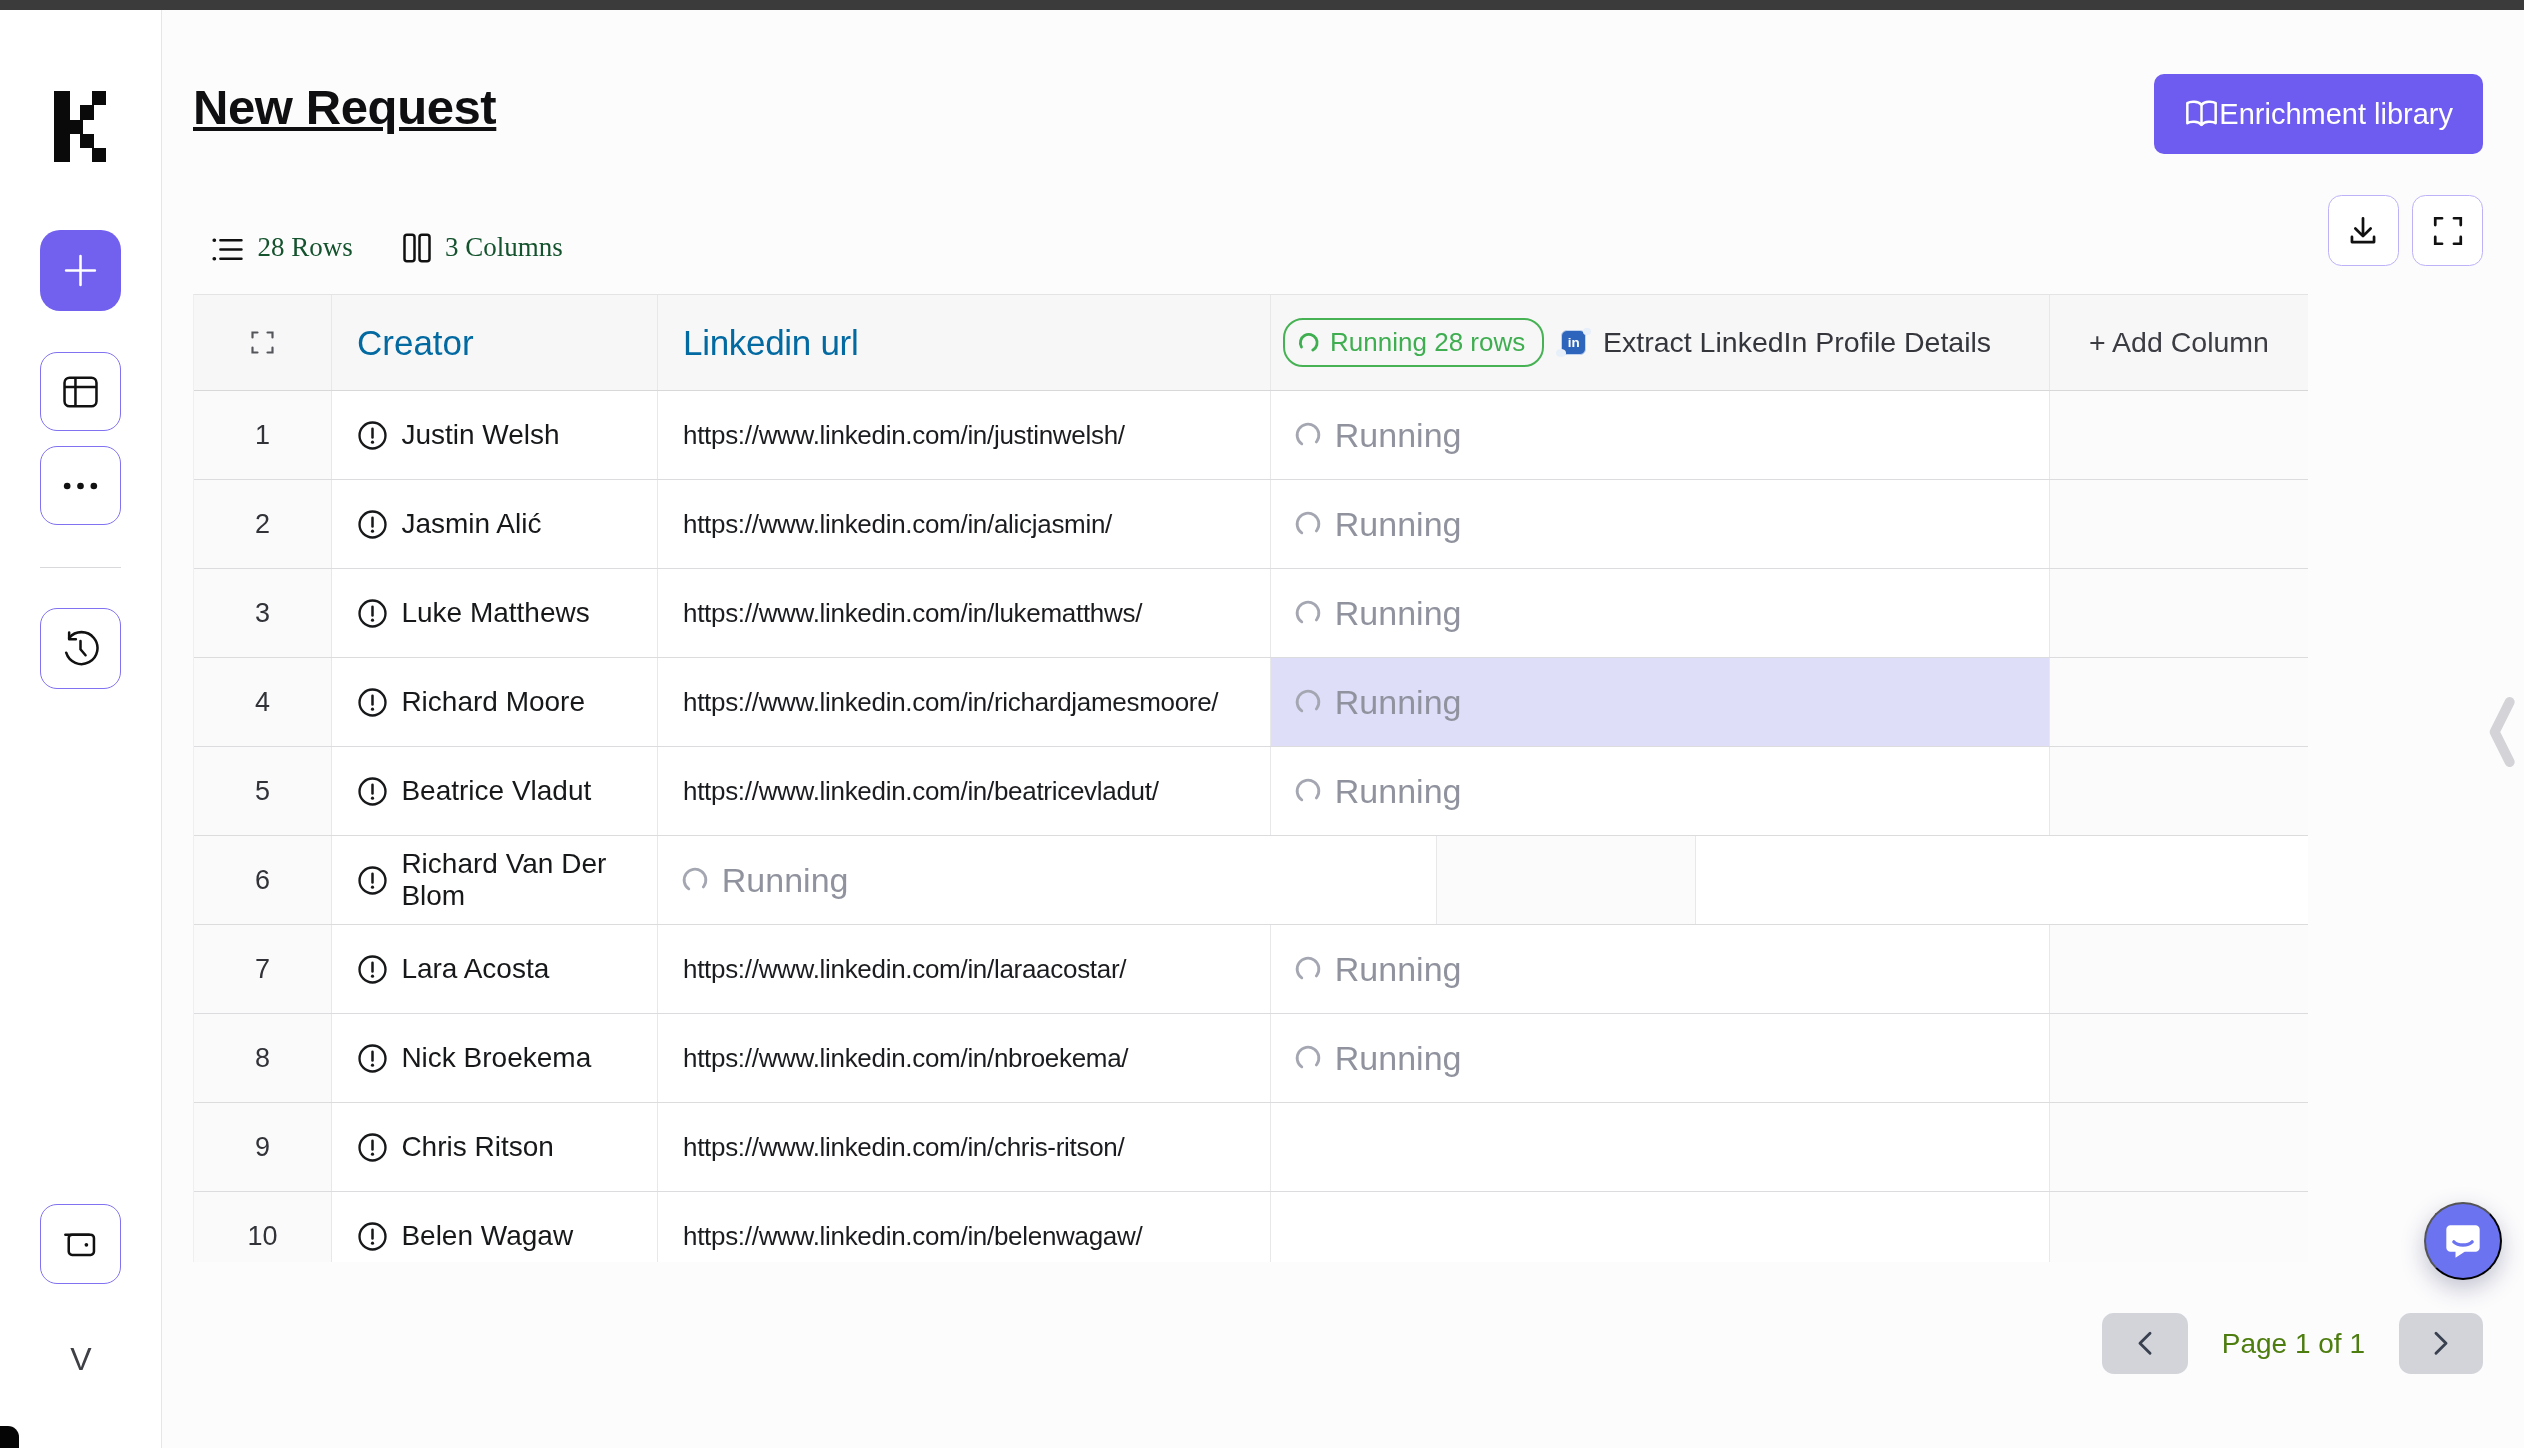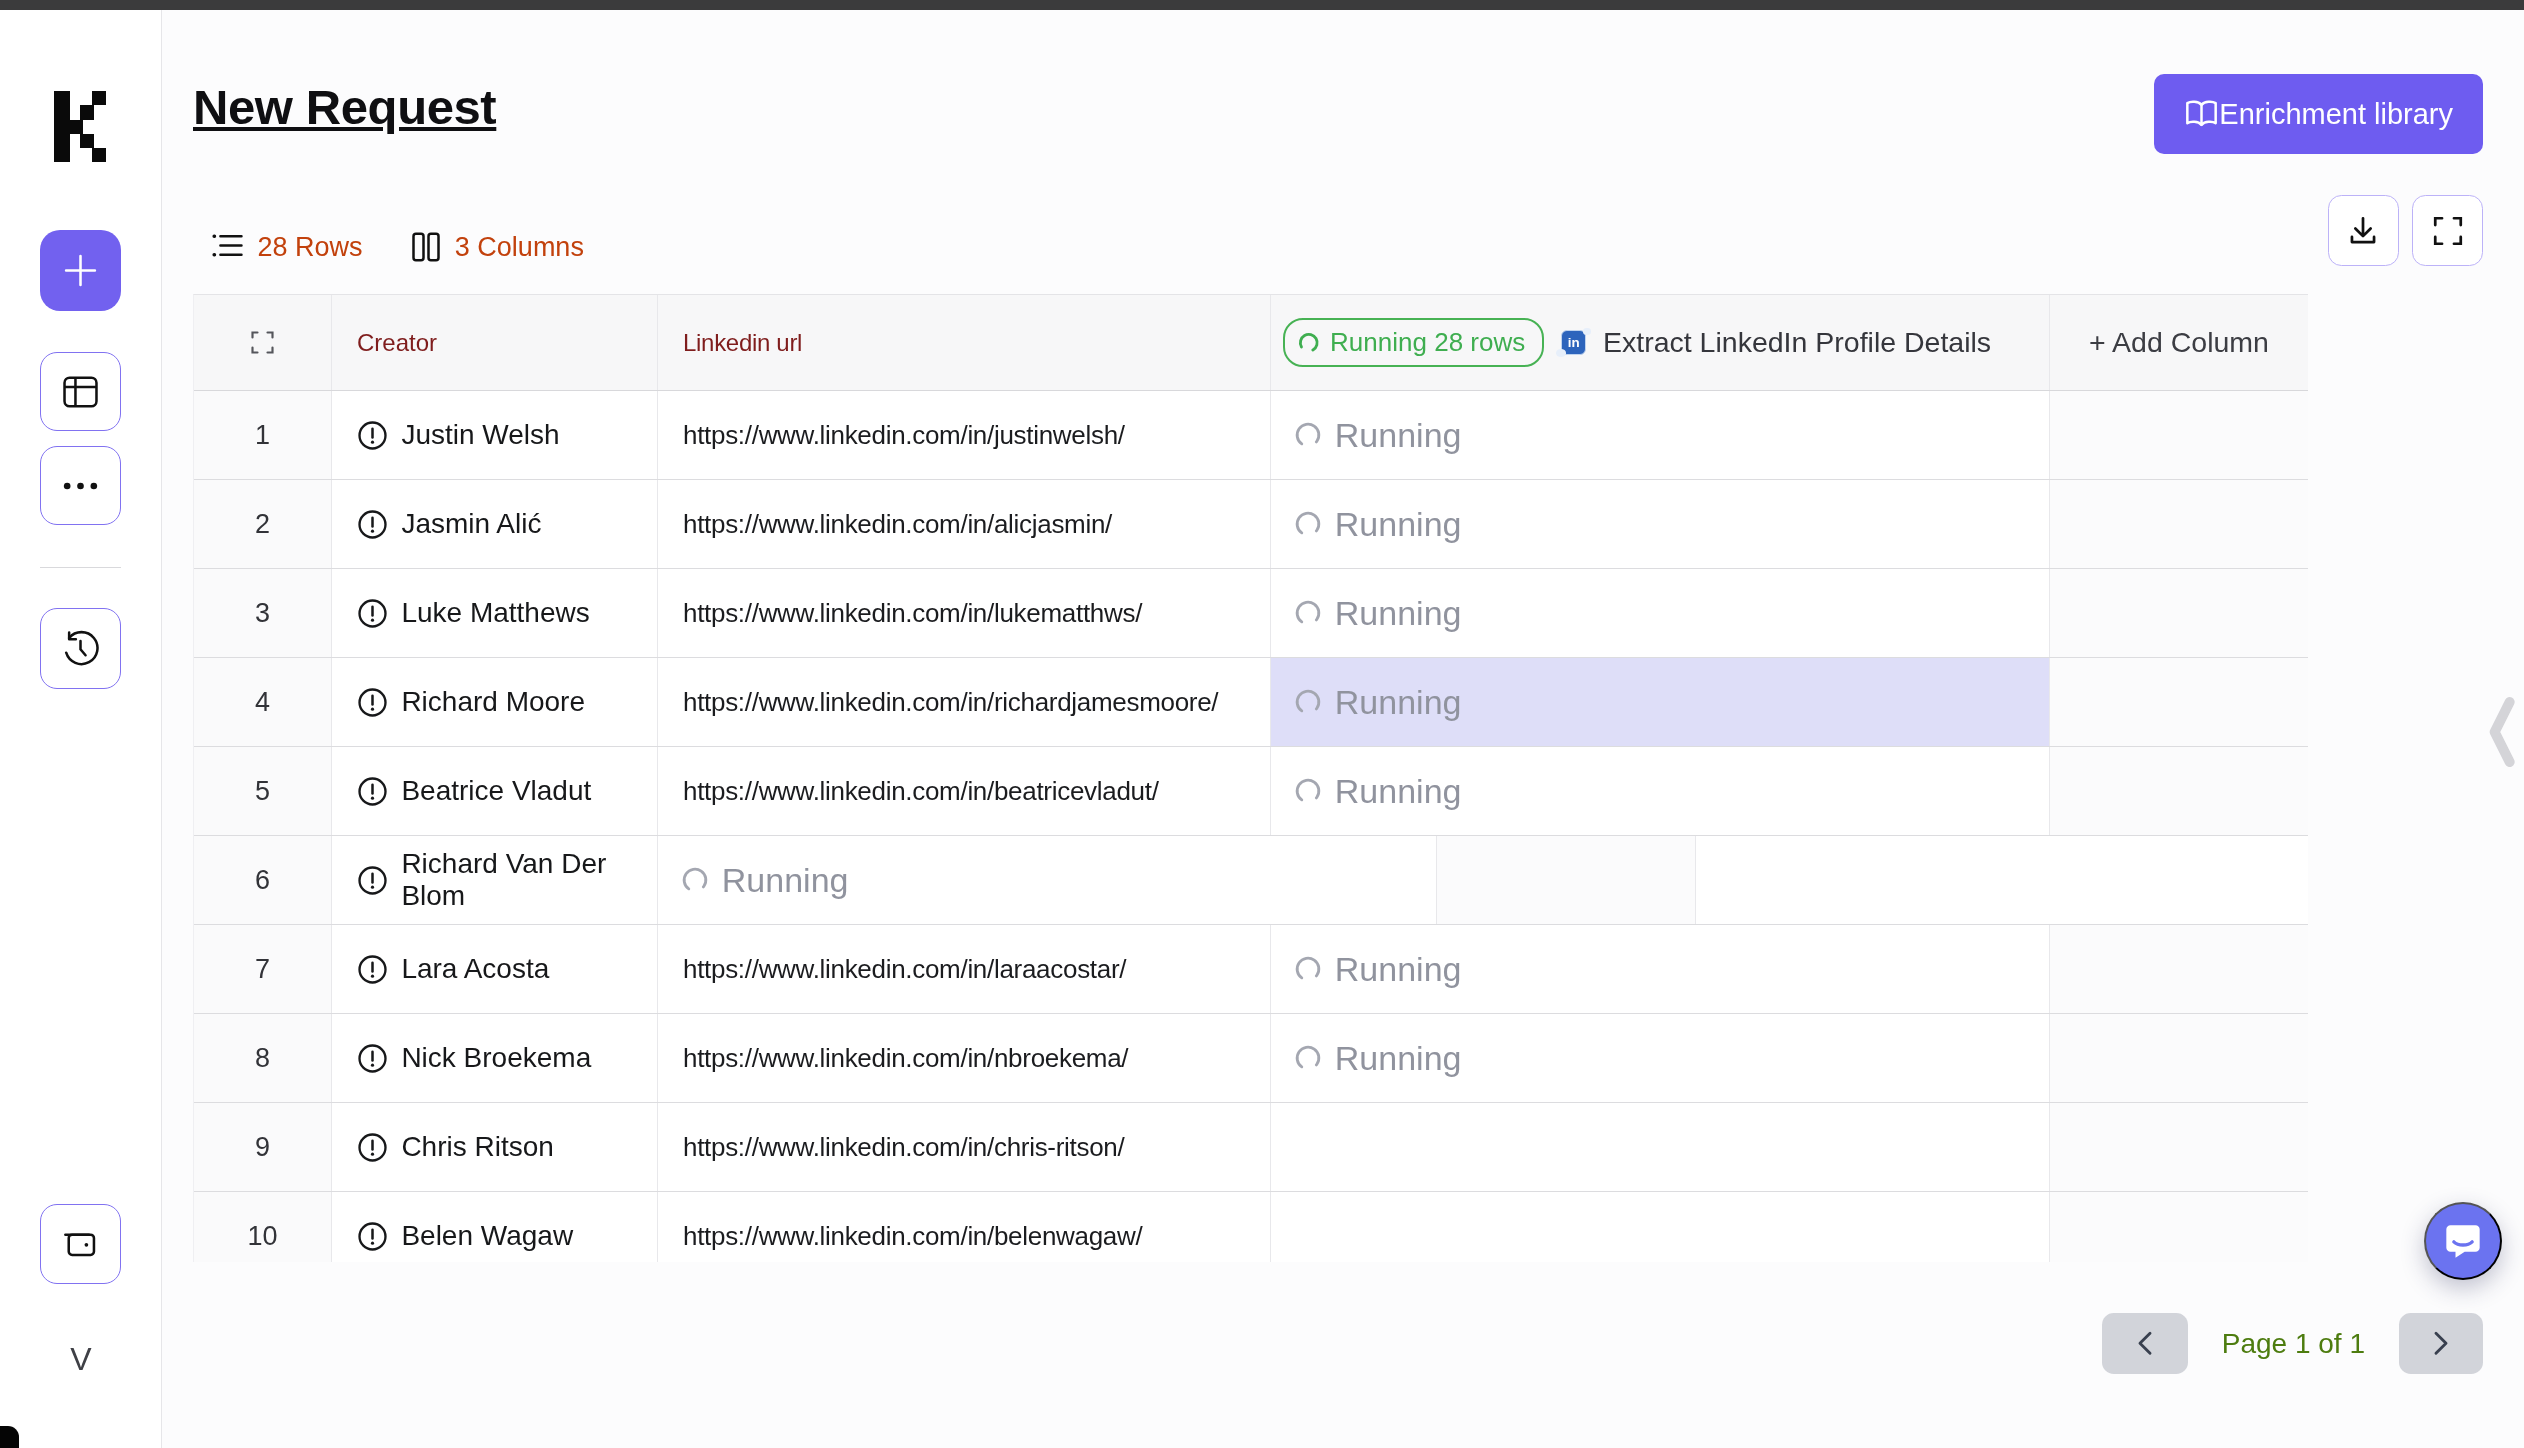--- a/index.html
+++ b/index.html
@@ -18,37 +18,37 @@
   .side-divider { position:absolute; left:40px; top:557px; width:81px; height:0.8px; background:#D9D9DC; }
   .sidebar-initial { position:absolute; left:0; top:1331px; width:162px; text-align:center; font-size:32px; font-weight:500; color:#3F4046; }
   .corner-blob { position:absolute; left:0; bottom:0; width:18.5px; height:23px; background:#050505; border-top-right-radius:11px; }
 
   
   .page-title { position:absolute; left:193px; top:79px; font-size:49px; font-weight:600; letter-spacing:-0.4px; color:#0F0F12;text-decoration:underline; }
   .enrich-btn { position:absolute; top:74px; right:42px; height:80px; padding:0 30px; background:#6E5CF0; border:none; border-radius:10px; display:flex; align-items:center; color:#FFFFFF; font-size:29px; font-weight:500; font-family:"Liberation Sans",sans-serif; cursor:pointer; }
 
   
   .toolbar { position:absolute; left:212px; top:232px; display:flex; align-items:center; gap:49px; }
-  .tool-item { display:flex; align-items:flex-start; gap:13.4px; font-size:27px; color:#c2410c; cursor:pointer; }
+  .tool-item { display:flex; align-items:flex-end; gap:13.4px; font-size:27px; color:#14532d; cursor:pointer;font-family:Liberation Serif, serif; }
   .icon-btns { position:absolute; top:195px; right:42px; display:flex; gap:13.4px; }
   .sq-btn { width:71px; height:71px; background:#FFFFFF; border:1.7px solid #BCB2F8; border-radius:13.4px; display:flex; align-items:center; justify-content:center; cursor:pointer; }
 
   
   .grid { position:absolute; left:193px; top:294px; width:2115px; height:968px; background:#FFFFFF; border-top:0.8px solid #E4E4E7; border-left:0.8px solid #EFEFF2; overflow:hidden; }
   .g-row { display:flex; width:2115px; height:89px; border-bottom:1.7px solid #DCDCDF; background:#FFFFFF; }
   .g-header { height:96px; background:#F7F7F8; border-bottom:1.7px solid #D8D8DB; }
   .c { border-right:0.8px solid #E8E8EB; display:flex; align-items:center; height:100%; }
   .c-num { width:138px; justify-content:center; background:#FAFAFB; font-size:27px; color:#323338; }
   .c-creator { width:326px; padding-left:25px; gap:13.4px; font-size:28px; color:#17181A; }
   .c-url { width:613px; padding-left:25px; font-size:26px; color:#1B1C1F; letter-spacing:-0.3px; }
   .c-run { width:779px; padding-left:22px; gap:11.8px; font-size:34px; color:#90939E; }
   .c-add { width:259px; background:#FBFBFC; justify-content:center; }
   .g-header .c-num { background:transparent; }
   .g-header .c-add { background:transparent; font-size:28.5px; color:#3C3D43; cursor:pointer; }
-  .g-header .c-creator, .g-header .c-url { font-size:24px; color:#7f1d1d; }
+  .g-header .c-creator, .g-header .c-url { font-size:35px; color:#0369a1; }
   .hl { background:#DEDEF8 !important; }
   .run-badge { display:flex; align-items:center; gap:10px; border:2.1px solid #47B254; border-radius:20px; padding:6.7px 17px 6.7px 11.8px; color:#3FAE50; font-size:26px; white-space:nowrap; }
   .enrich-head { display:flex; align-items:center; gap:13.4px; padding-left:11.8px; color:#35363C; font-size:28.5px; }
   .li-chip { width:32px; height:32px; position:relative; display:flex; align-items:center; justify-content:center; }
   .li-chip .sq { width:25px; height:25px; background:#2D64BC; border:1.7px solid #BFD3EE; border-radius:5.9px; color:#fff; font-size:13.4px; font-weight:700; display:flex; align-items:center; justify-content:center; }
   .li-chip .cl1,.li-chip .cl2 { content:""; position:absolute; background:#E7EFFA; border-radius:50%; }
   .li-chip .cl1 { width:10px; height:7.6px; left:-1.7px; bottom:1.7px; }
   .li-chip .cl2 { width:8.4px; height:6.7px; right:-1.7px; top:1.7px; }
 
   

